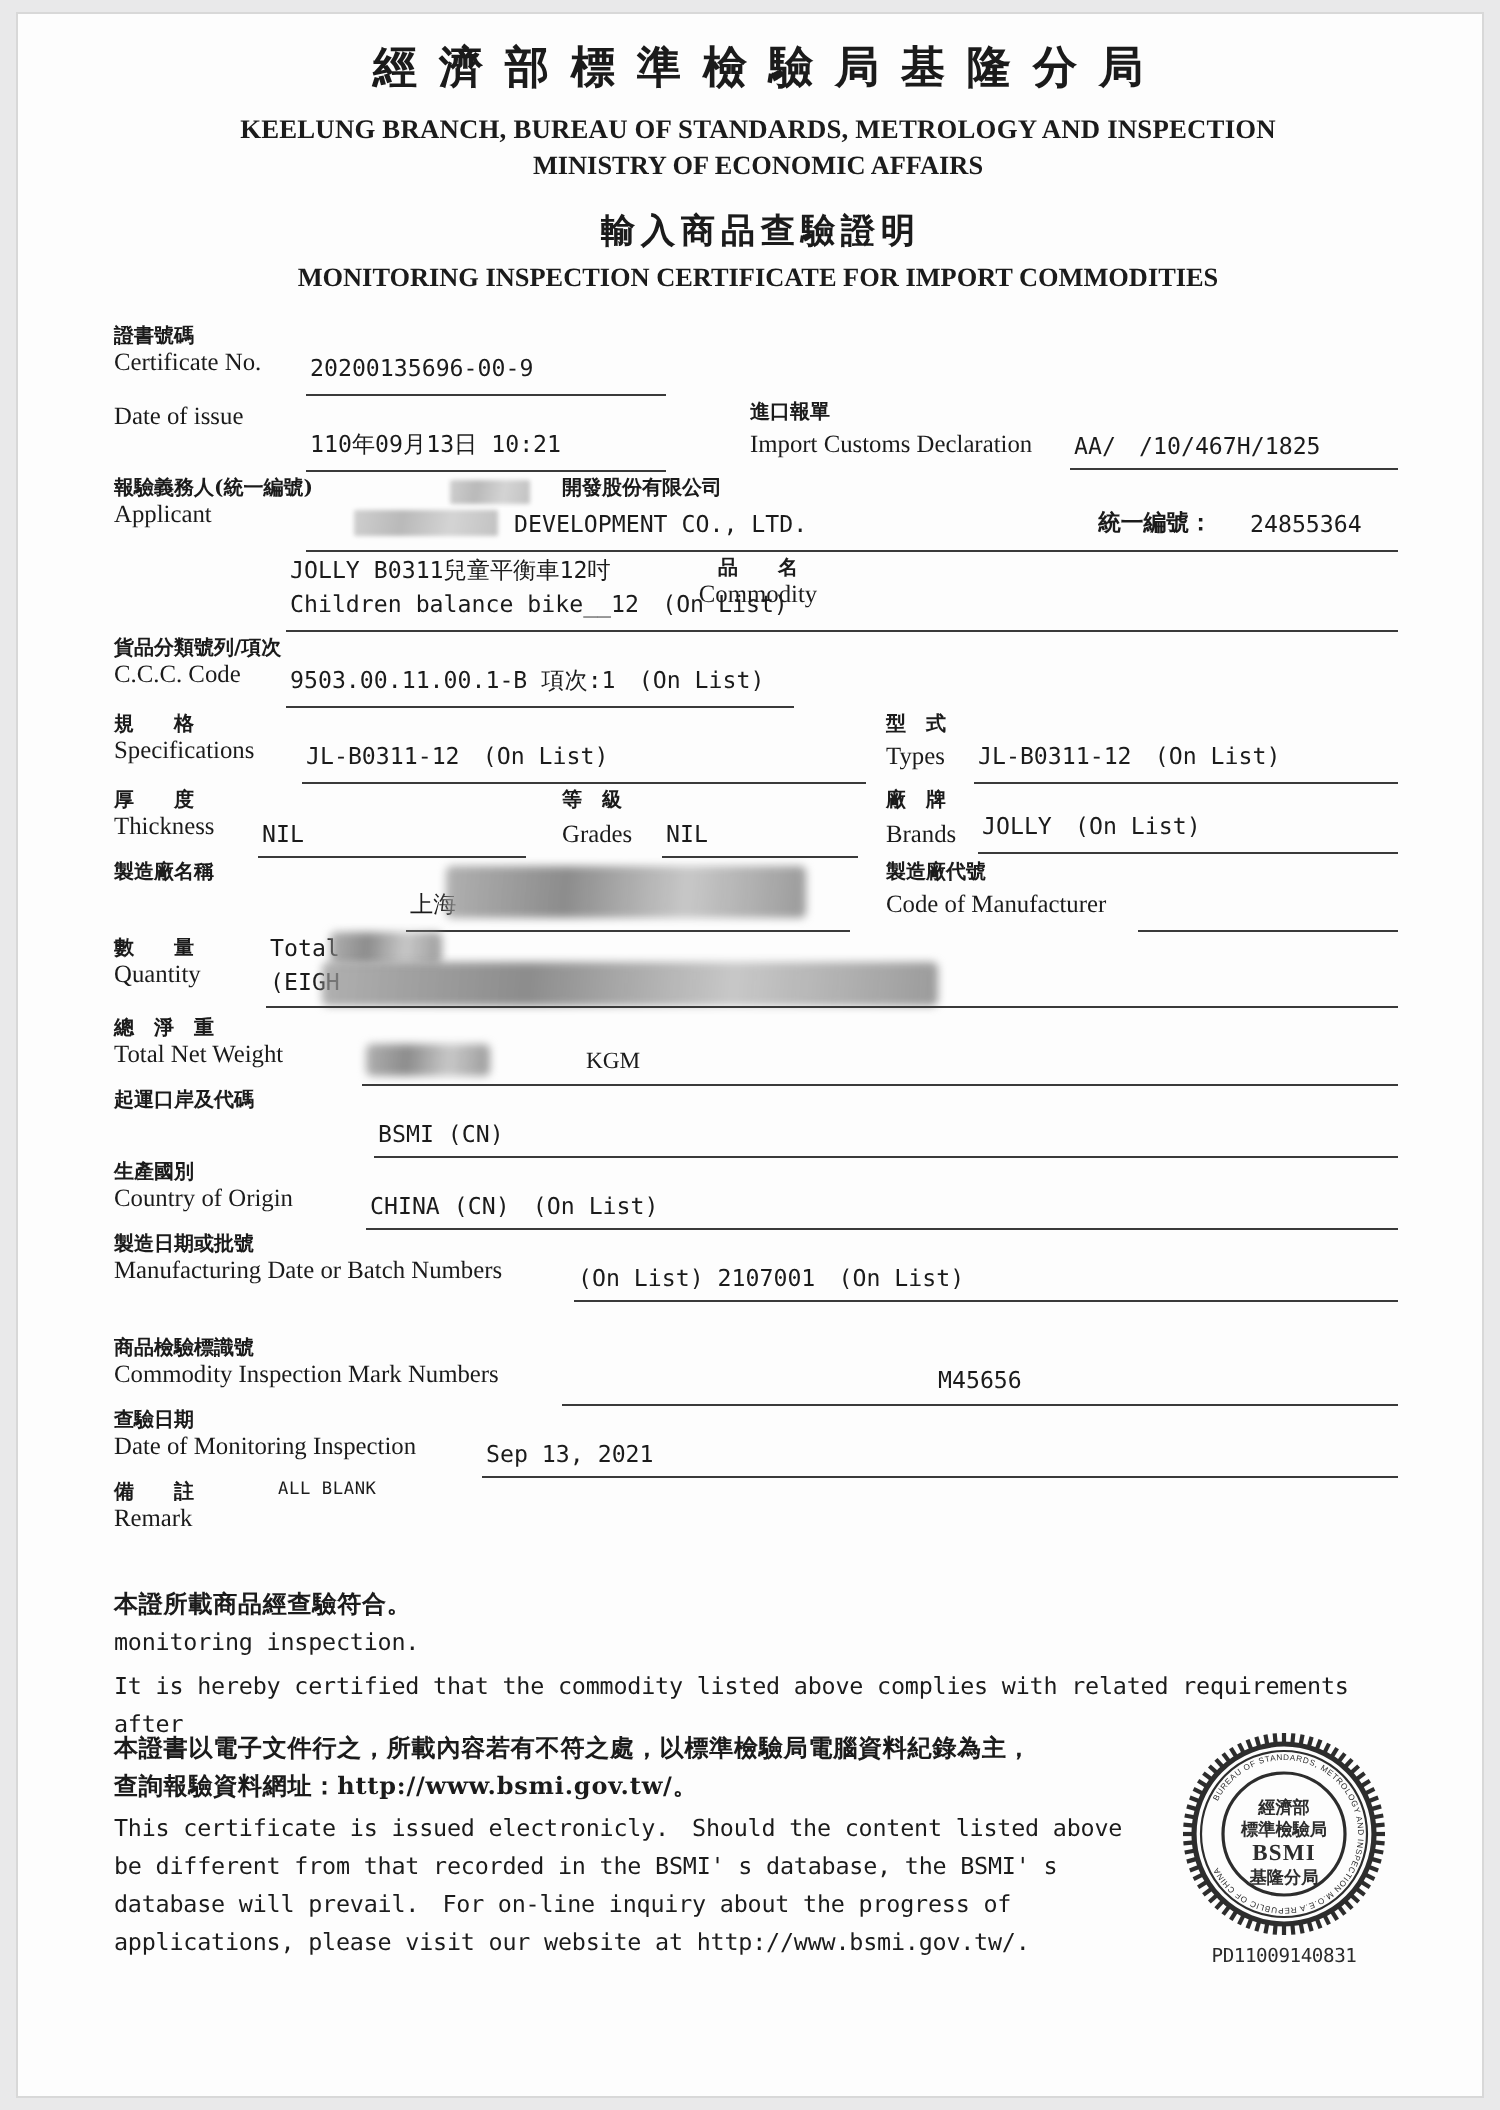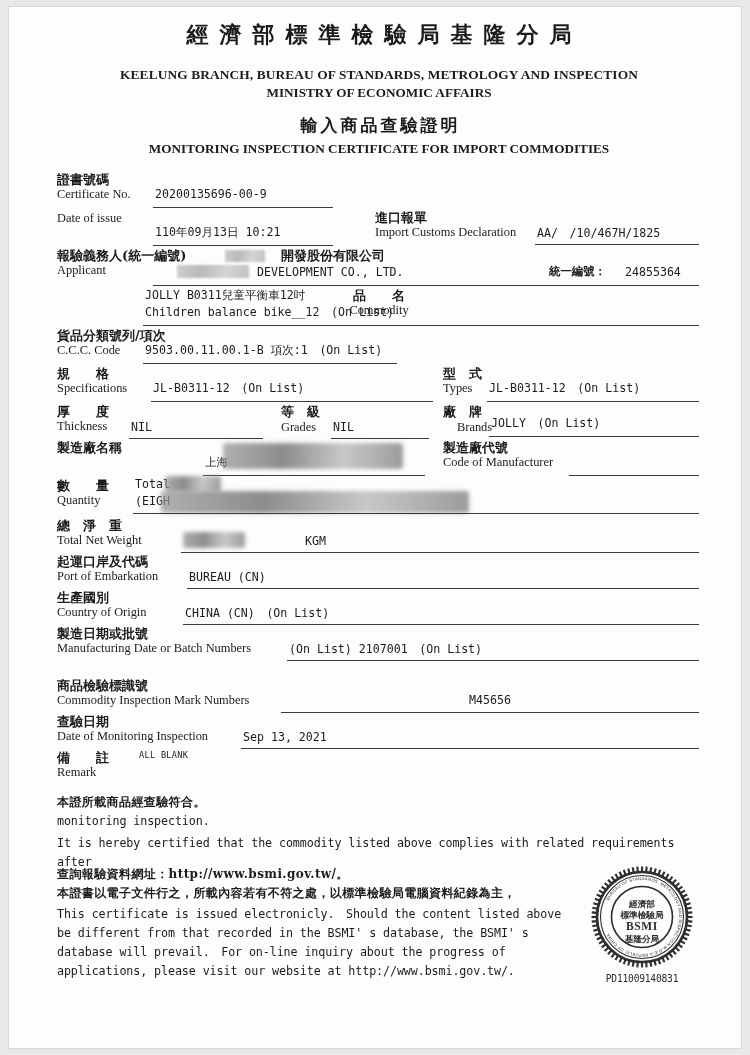--- a/index.html
+++ b/index.html
@@ -22,41 +22,41 @@
 
   
   .cn-title{
     text-align:center;font-size:22px;letter-spacing:11px;
     font-weight:700;line-height:1.25;
     text-indent:11px;
     font-family:"DejaVu Serif",serif;
   }
   .en-line1{
     text-align:center;font-size:13.4px;font-weight:700;
-    letter-spacing:.1px;margin-top:18px;
+    letter-spacing:.1px;margin-top:8px;
     font-family:"Liberation Serif",serif;
   }
   .en-line2{
     text-align:center;font-size:13.2px;font-weight:700;
     margin-top:2px;
   }
   .cn-sub{
     text-align:center;font-size:17px;font-weight:700;
     letter-spacing:3px;text-indent:3px;margin-top:13px;
     font-family:"DejaVu Serif",serif;
   }
   .en-sub{
     text-align:center;font-size:13.2px;font-weight:700;margin-top:4px;
   }
 
   
   .form{position:relative;margin-top:16px;}
   .row{position:relative;}
   .lbl-cn{
-    font-size:13px;font-weight:700;line-height:1.15;
+    font-size:10px;font-weight:700;line-height:1.15;
     font-family:"DejaVu Serif",serif;white-space:nowrap;
   }
   .lbl-en{
     font-size:12.4px;line-height:1.15;white-space:nowrap;
   }
   .val{
     font-family:"DejaVu Sans Mono","Liberation Mono",monospace;
     font-size:11.6px;white-space:nowrap;
   }
   .rule{border-bottom:1px solid #3a3a3a;}
@@ -172,21 +172,21 @@
       <div class="lbl-en">Thickness</div>
       <div class="val" style="position:absolute;left:74px;top:15px;">NIL</div>
       <div class="rule" style="position:absolute;left:72px;top:33px;width:134px;"></div>
 
       <div class="lbl-cn" style="position:absolute;left:224px;top:0;">等　級</div>
       <div class="lbl-en" style="position:absolute;left:224px;top:15px;">Grades</div>
       <div class="val" style="position:absolute;left:276px;top:15px;">NIL</div>
       <div class="rule" style="position:absolute;left:274px;top:33px;width:98px;"></div>
 
       <div class="lbl-cn" style="position:absolute;left:386px;top:0;">廠　牌</div>
-      <div class="lbl-en" style="position:absolute;left:400px;top:15px;">Brands</div>
+      <div class="lbl-en" style="position:absolute;left:386px;top:15px;">Brands</div>
       <div class="val" style="position:absolute;left:434px;top:11px;">JOLLY　(On List)</div>
       <div class="rule" style="position:absolute;left:432px;top:31px;width:210px;"></div>
     </div>
 
     <div class="row" style="height:38px;">
       <div class="lbl-cn">製造廠名稱</div>
       <div class="val" style="position:absolute;left:148px;top:14px;">上海</div>
       <div class="smudge" style="left:166px;top:2px;width:180px;height:26px;"></div>
       <div class="rule" style="position:absolute;left:146px;top:34px;width:222px;"></div>
 
@@ -202,28 +202,27 @@
       <div class="val" style="position:absolute;left:78px;top:15px;">(EIGH</div>
       <div class="smudge" style="left:108px;top:-3px;width:56px;height:16px;"></div>
       <div class="smudge" style="left:104px;top:12px;width:308px;height:22px;"></div>
       <div class="rule" style="position:absolute;left:76px;top:34px;width:566px;"></div>
     </div>
 
     <div class="row" style="height:36px;">
       <div class="lbl-cn">總　淨　重</div>
       <div class="lbl-en">Total Net Weight</div>
       <div class="smudge" style="left:126px;top:13px;width:62px;height:16px;"></div>
-      <div class="val" style="position:absolute;left:248px;top:15px;">KGM</div>
+      <div class="val" style="position:absolute;left:236px;top:15px;font-family:Liberation Serif, serif;">KGM</div>
       <div class="rule" style="position:absolute;left:124px;top:33px;width:518px;"></div>
     </div>
 
     <div class="row" style="height:36px;">
       <div class="lbl-cn">起運口岸及代碼</div>
-      <div class="lbl-en">Port of Embarkation</div>
-      <div class="val" style="position:absolute;left:132px;top:15px;">BUREAU (CN)</div>
+      <div class="val" style="position:absolute;left:132px;top:15px;">BSMI (CN)</div>
       <div class="rule" style="position:absolute;left:130px;top:33px;width:512px;"></div>
     </div>
 
     <div class="row" style="height:36px;">
       <div class="lbl-cn">生產國別</div>
       <div class="lbl-en">Country of Origin</div>
       <div class="val" style="position:absolute;left:128px;top:15px;text-align:right;">CHINA (CN)　(On List)</div>
       <div class="rule" style="position:absolute;left:126px;top:33px;width:516px;"></div>
     </div>
 
@@ -257,22 +256,22 @@
   </div>
  </div>
 
  <div class="stmt" style="top:786px;">
    <div class="st-cn">本證所載商品經查驗符合。</div>
    <div class="st-en">monitoring inspection.</div>
    <div class="st-en" style="margin-top:3px;">It is hereby certified that the commodity listed above complies with related requirements after</div>
  </div>
 
  <div class="stmt" style="top:858px;">
+   <div class="st-cn">本證書以電子文件行之，所載內容若有不符之處，以標準檢驗局電腦資料紀錄為主，</div>
    <div class="st-cn">查詢報驗資料網址：http://www.bsmi.gov.tw/。</div>
-   <div class="st-cn">本證書以電子文件行之，所載內容若有不符之處，以標準檢驗局電腦資料紀錄為主，</div>
    <div class="st-en" style="margin-top:3px;">This certificate is issued electronicly.　Should the content listed above</div>
    <div class="st-en">be different from that recorded in the BSMI' s database, the BSMI' s</div>
    <div class="st-en">database will prevail.　For on-line inquiry about the progress of</div>
    <div class="st-en">applications, please visit our website at http://www.bsmi.gov.tw/.</div>
  </div>
 
  <div class="seal-wrap">
    <div class="seal">
      <svg width="104" height="104" viewBox="0 0 104 104">
        <defs>

